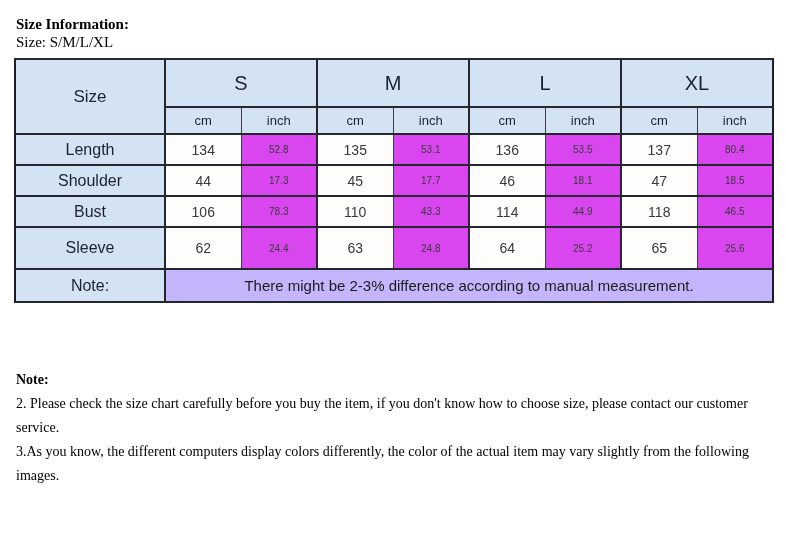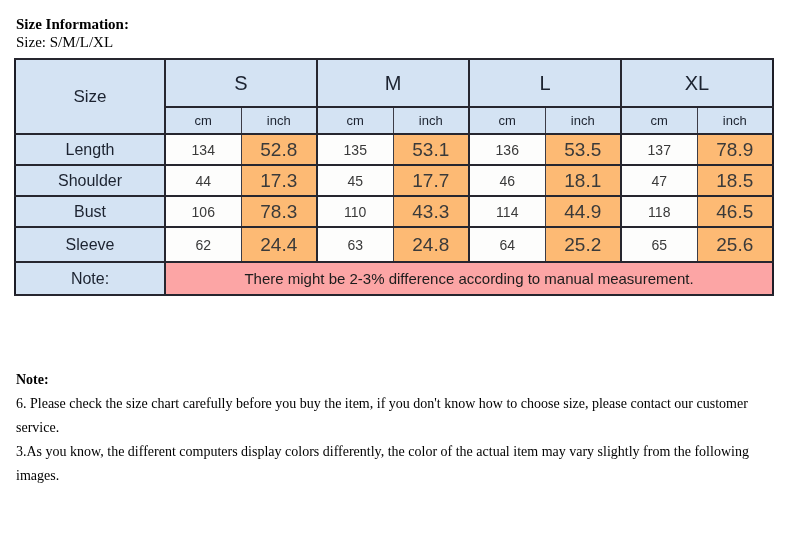--- a/index.html
+++ b/index.html
@@ -49,31 +49,31 @@
     border-right: 1px solid #3c3c46;
     text-align: center;
     vertical-align: middle;
     padding: 0;
     overflow: hidden;
   }
   .size-table .gs { border-left: 2px solid #26262f; }
   tr.size-row   { height: 48px; }
   tr.unit-row   { height: 27px; margin-left: 28px; }
   tr.data-row   { height: 31px; margin-left: 12px; }
-  tr.sleeve-row { height: 35px; }
+  tr.sleeve-row { height: 42px; }
   tr.note-row   { height: 33px; }
   .hdr-blue { background: #d4e3f3; color: #1c2330; }
   .corner-cell   { font-size: 17px; font-weight: normal; }
   .size-name     { font-size: 20px; font-weight: normal; }
   .unit-cell     { font-size: 13px; font-weight: normal; }
   .row-label     { font-size: 16px; font-weight: normal; }
   .cell-cm   { background: #fdfdfc; color: #3a3a3a; font-size: 14px; }
-  .cell-inch { background: #fdba74; color: #3a3a3a; font-size: 19px; }
+  .cell-inch { background: #d946ef; color: #3a3a3a; font-size: 10px; }
   .note-content {
-    background: #fca5a5;
+    background: #c4b5fd;
     text-align: left;
     font-size: 15px;
     color: #1c1c1c;
     padding-left: 5px;
   }
   .notes-block {
     position: absolute;
     left: 16px;
     top: 368px;
     width: 758px;
@@ -130,21 +130,21 @@
       </tr>
       <tr class="data-row">
         <th class="hdr-blue row-label">Length</th>
         <td class="cell-cm gs">134</td>
         <td class="cell-inch">52.8</td>
         <td class="cell-cm gs">135</td>
         <td class="cell-inch">53.1</td>
         <td class="cell-cm gs">136</td>
         <td class="cell-inch">53.5</td>
         <td class="cell-cm gs">137</td>
-        <td class="cell-inch">78.9</td>
+        <td class="cell-inch">80.4</td>
       </tr>
       <tr class="data-row">
         <th class="hdr-blue row-label">Shoulder</th>
         <td class="cell-cm gs">44</td>
         <td class="cell-inch">17.3</td>
         <td class="cell-cm gs">45</td>
         <td class="cell-inch">17.7</td>
         <td class="cell-cm gs">46</td>
         <td class="cell-inch">18.1</td>
         <td class="cell-cm gs">47</td>
@@ -174,17 +174,17 @@
       </tr>
       <tr class="note-row">
         <th class="hdr-blue row-label">Note:</th>
         <td class="note-content gs" colspan="8">There might be 2-3% difference according to manual measurement.</td>
       </tr>
     </tbody>
   </table>
 
   <div class="notes-block">
     <p class="notes-heading">Note:</p>
-    <p>6. Please check the size chart carefully before you buy the item, if you don't know how to choose size, please contact our customer service.</p>
+    <p>2. Please check the size chart carefully before you buy the item, if you don't know how to choose size, please contact our customer service.</p>
     <p>3.As you know, the different computers display colors differently, the color of the actual item may vary slightly from the following images.</p>
   </div>
 
 </div>
 
 </body></html>

